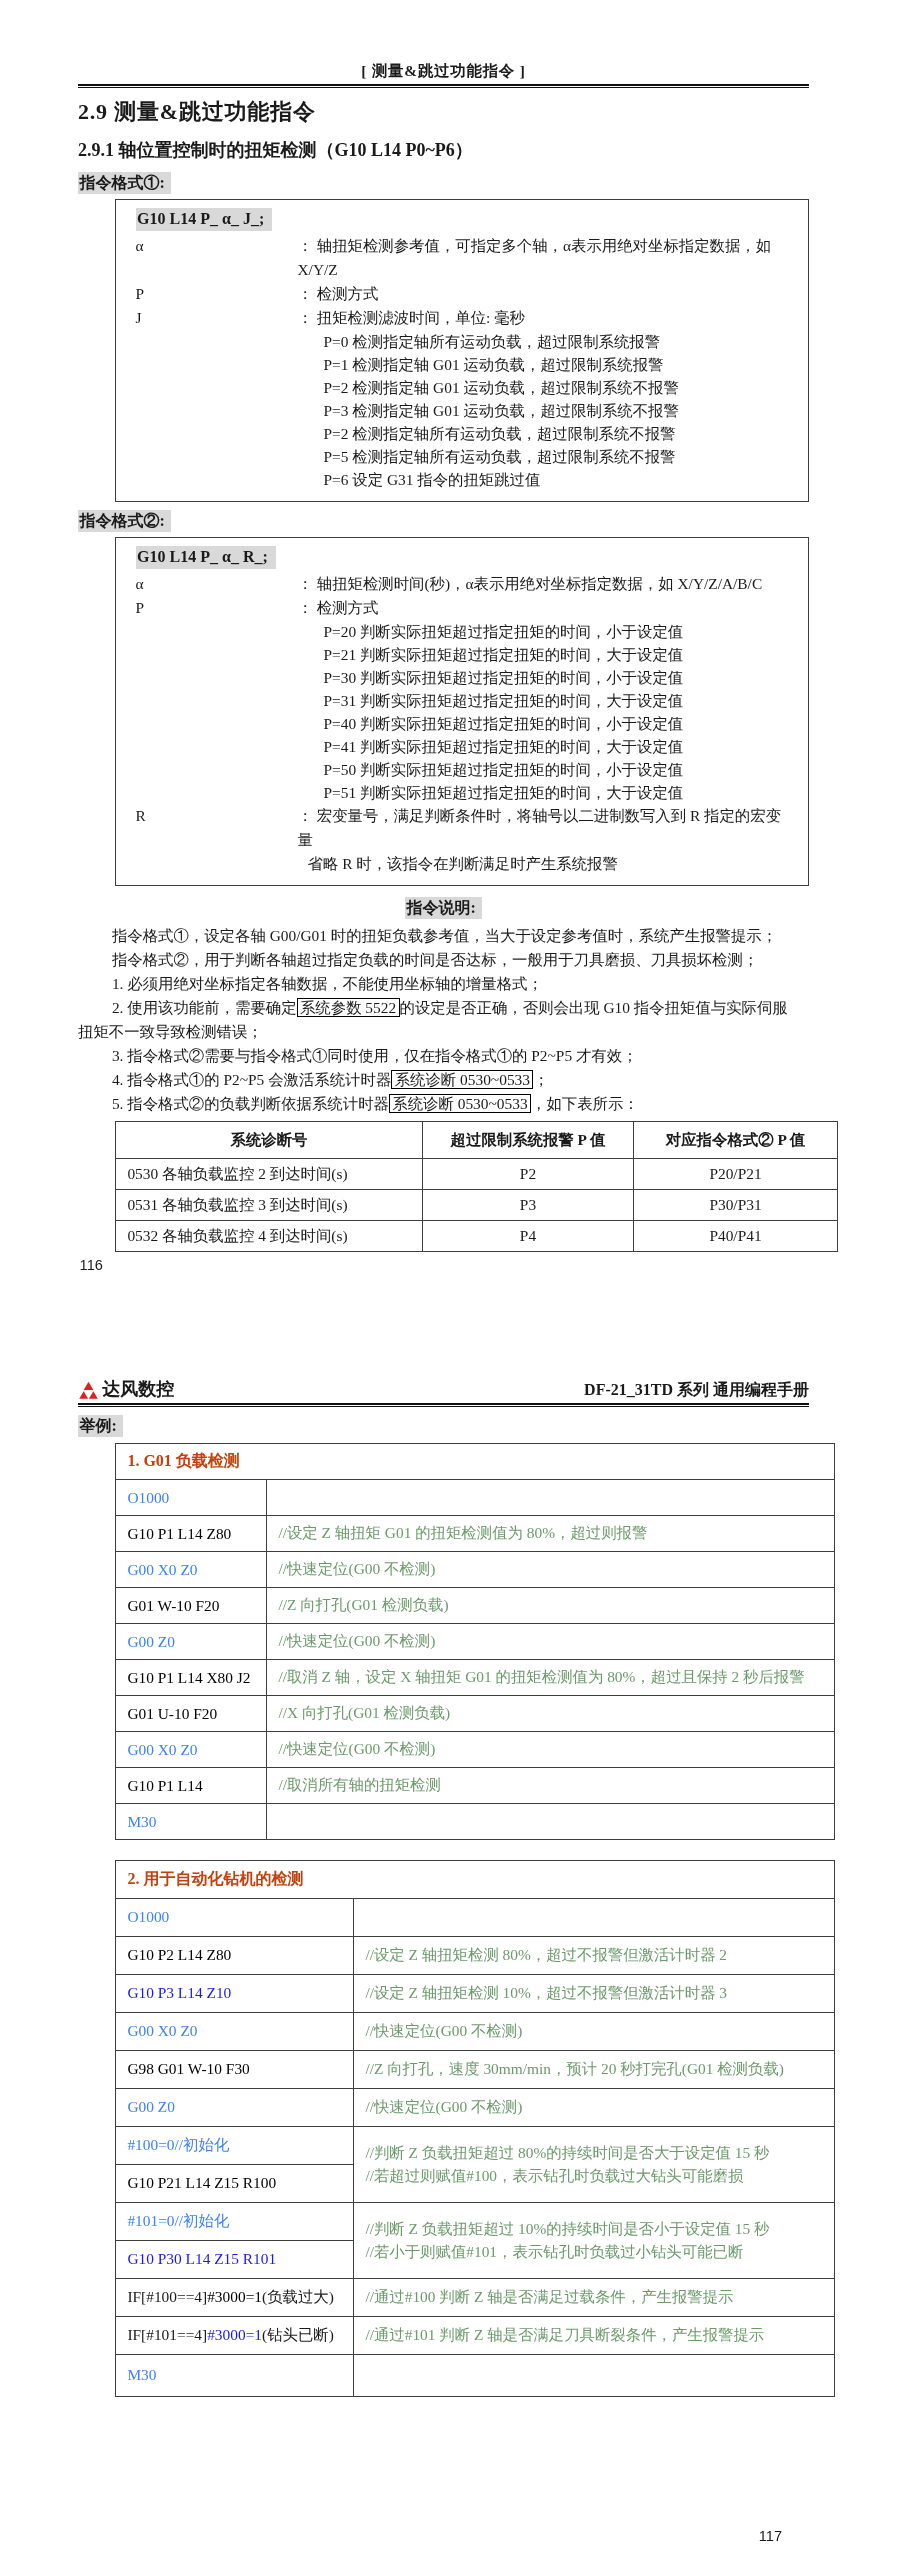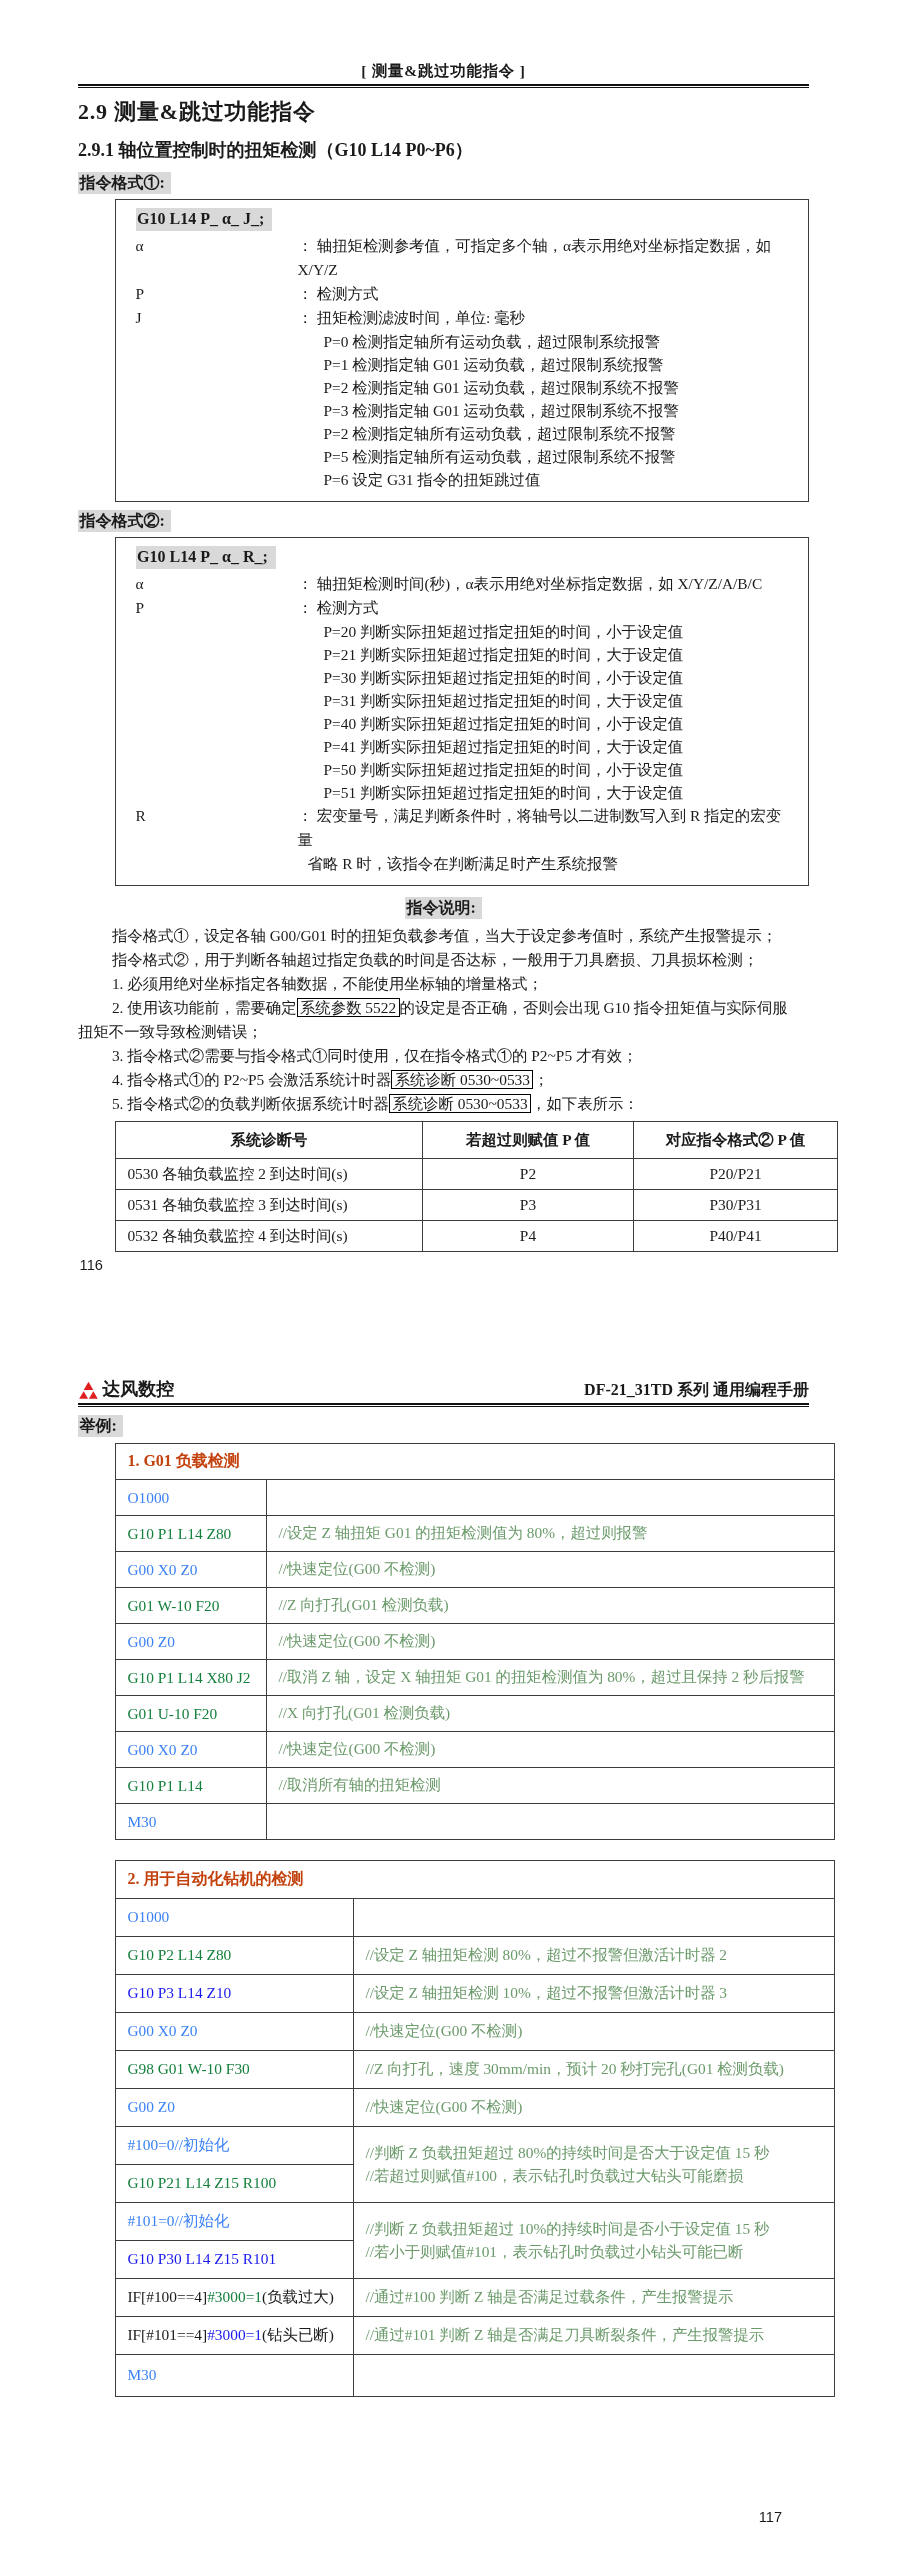--- a/index.html
+++ b/index.html
@@ -34,25 +34,25 @@
   .diag-table td{height:28px;text-align:center;}
   .diag-table td.diag-name{text-align:left;padding-left:11.4px;}
   .ex-table{width:719px;}
   .ex1{margin-top:6.5px;}
   .ex2{margin-top:19.5px;}
   .ex-title{height:32px;text-align:left;padding-left:11.4px;font-weight:bold;color:#c2410c;font-size:16px;}
   .ex-table td{height:35px;padding:0 0 0 11.4px;vertical-align:middle;}
   .ex2 td{height:37px;}
   .comment{color:#6b9a6b;}
   .comment-line{line-height:23px;color:#6b9a6b;}
-  [data-color="red"]{color:#15803d;}
+  [data-color="red"]{color:#000000;}
   [data-color="blue"]{color:#1a1aee;}
   [data-color="black"]{color:#3b82f6;}
   .pagenum-left{margin-top:4.9px;margin-left:1.6px;font-size:14.6px;font-family:"Liberation Sans","DejaVu Sans",sans-serif;}
-  .pagenum-right{position:absolute;right:67px;bottom:51px;font-size:14.6px;font-family:"Liberation Sans","DejaVu Sans",sans-serif;}
+  .pagenum-right{position:absolute;right:67px;bottom:32px;font-size:14.6px;font-family:"Liberation Sans","DejaVu Sans",sans-serif;}
   .brand-row{display:flex;justify-content:space-between;align-items:flex-end;margin-top:102px;height:26px;}
   .brand-left{display:flex;align-items:flex-end;gap:3.2px;font-size:18px;font-weight:bold;}
   .brand-right{font-size:16px;font-weight:bold;}
   .logo{width:21px;height:19.5px;display:inline-block;}
   .rule2{margin-top:1.6px;}
 </style>
 </head>
 <body>
 
 <div class="page">
@@ -130,21 +130,21 @@
 
   <table class="diag-table">
     <colgroup>
         <col style="width:307px">
         <col style="width:211px">
         <col style="width:204px">
       </colgroup>
     <tbody>
         <tr>
       <th>系统诊断号</th>
-      <th>若超过则赋值 P 值</th>
+      <th>超过限制系统报警 P 值</th>
       <th>对应指令格式② P 值</th>
     </tr>
     <tr>
       <td class="diag-name">0530  各轴负载监控 2 到达时间(s)</td>
       <td>P2</td>
       <td>P20/P21</td>
     </tr>
     <tr>
       <td class="diag-name">0531  各轴负载监控 3 到达时间(s)</td>
       <td>P3</td>

